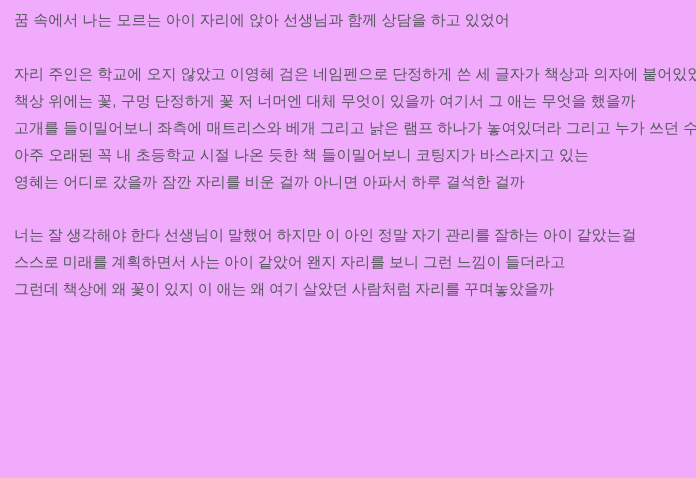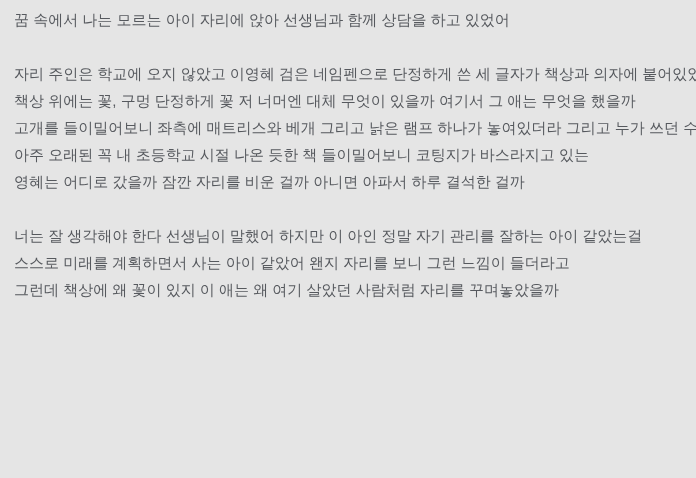--- a/index.html
+++ b/index.html
@@ -6,29 +6,30 @@
   html, body { background: #ffffff; }
   body {
     width: 696px;
     height: 478px;
     overflow: hidden;
     font-family: "Liberation Sans", "DejaVu Sans", sans-serif;
   }
   .page {
     width: 696px;
     height: 478px;
-    background: #e5e5e5;
+    background: #f0abfc;
     padding: 6px 0 0 14px;
     overflow: hidden;
   }
   .paragraph {
     margin: 0 0 27px 0;
   }
   .paragraph:last-child {
     margin-bottom: 3px;
+    font-family: Liberation Serif, serif;
   }
   .line {
     height: 27px;
     line-height: 27px;
     font-size: 15px;
     color: #56595e;
     white-space: nowrap;
     overflow: hidden;
   }
 </style>

